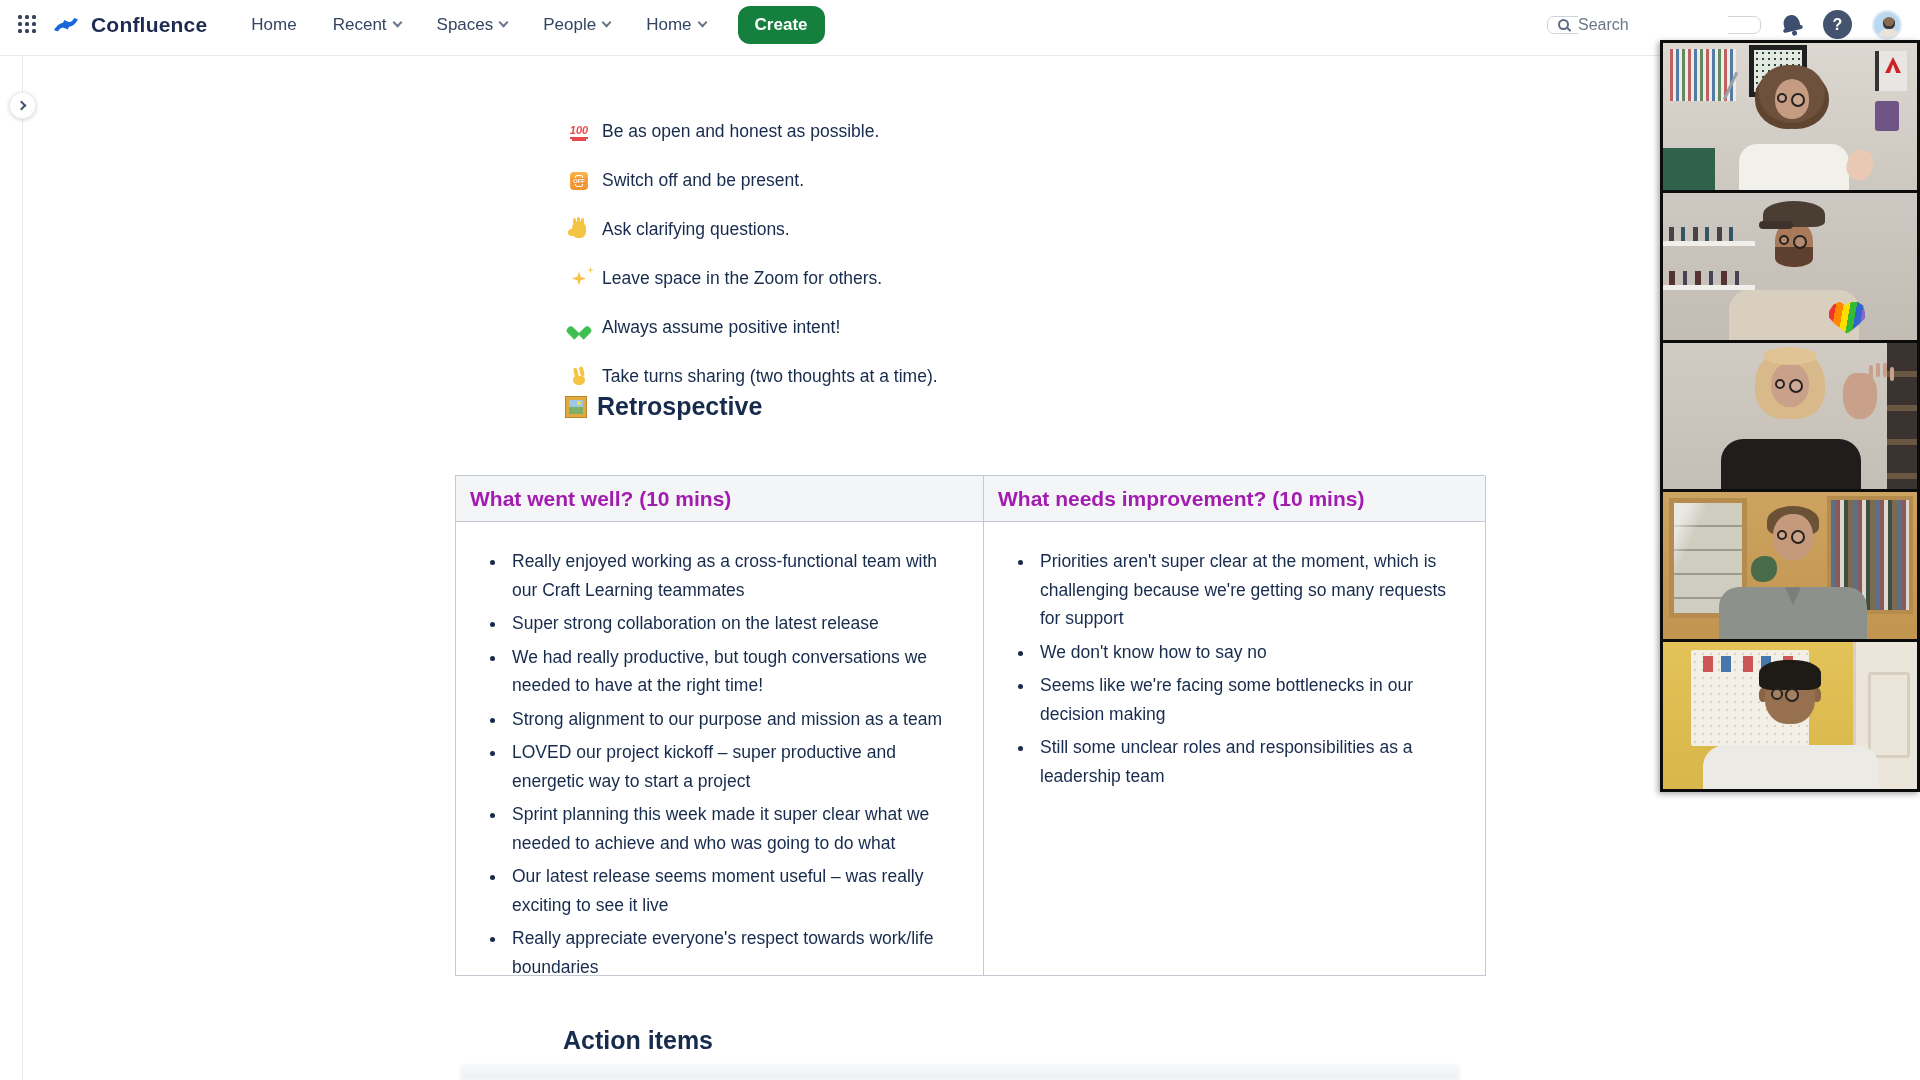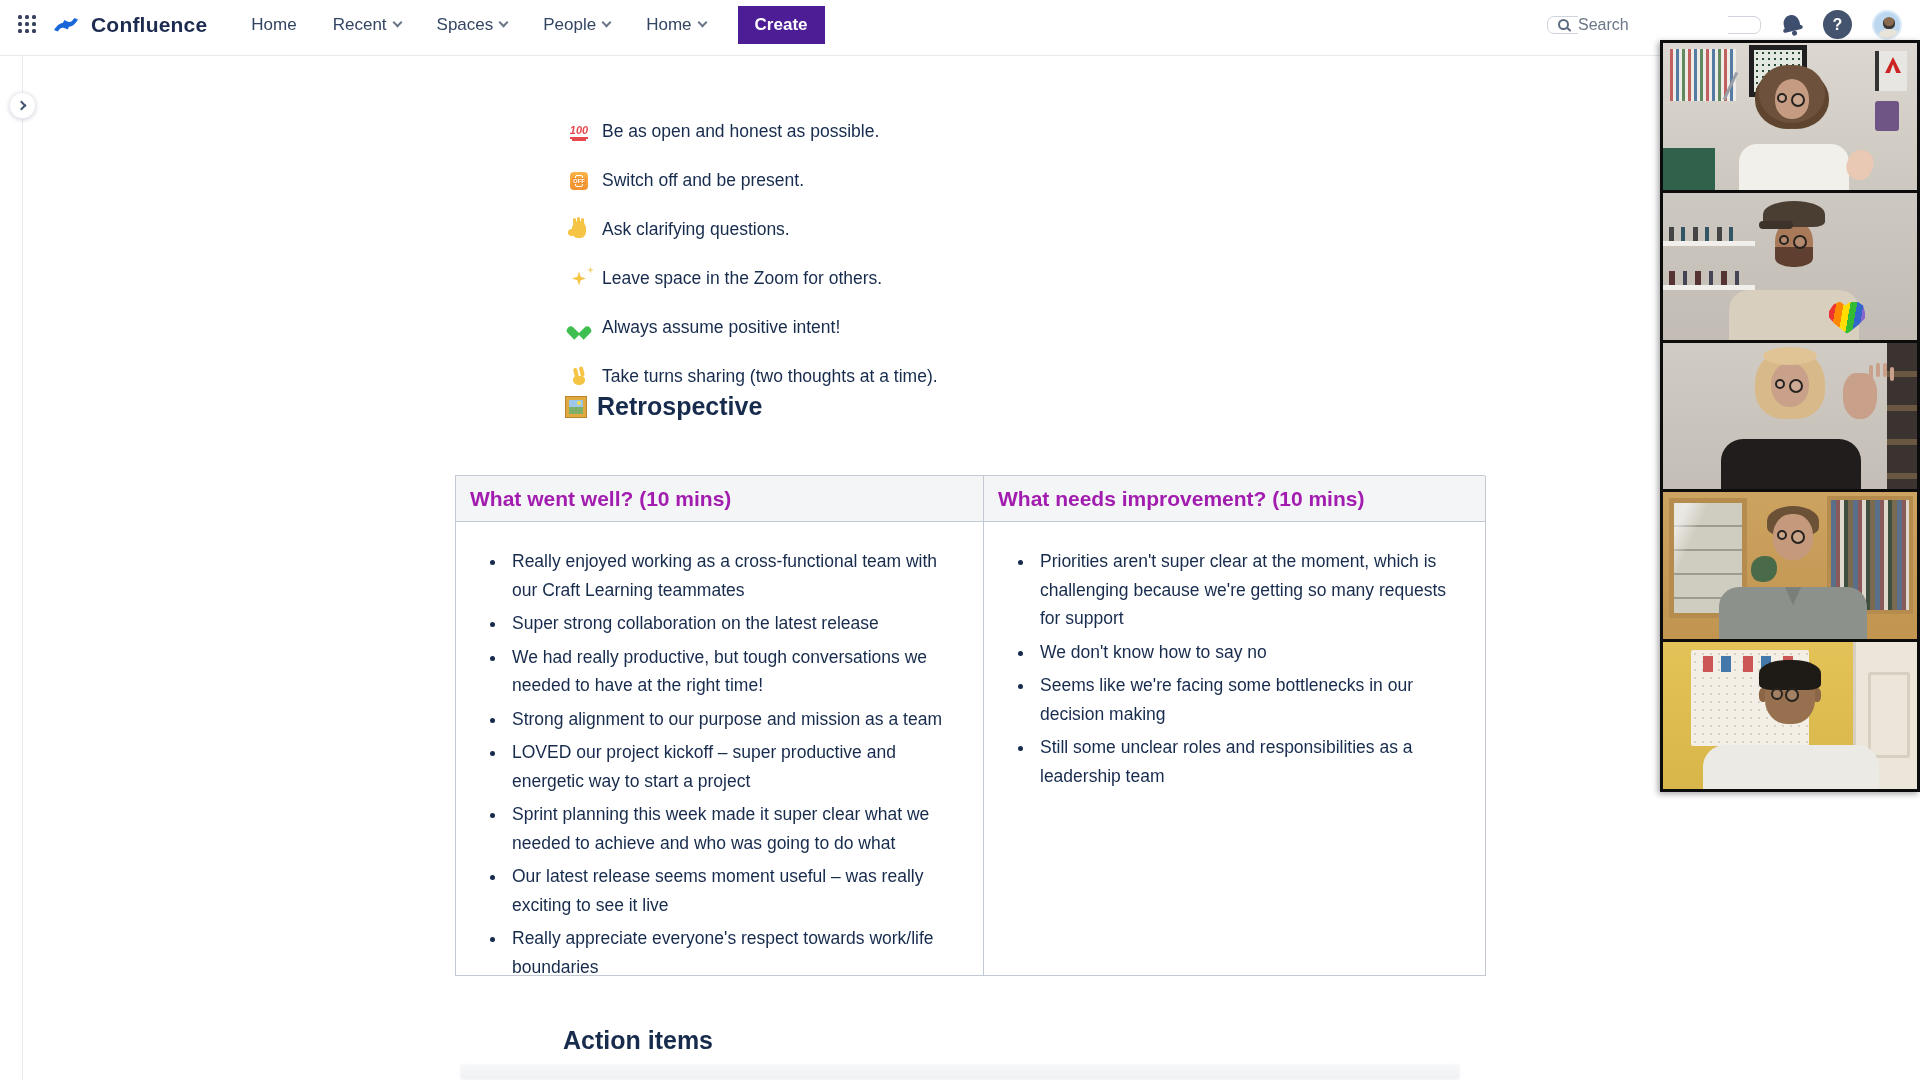--- a/index.html
+++ b/index.html
@@ -13,21 +13,21 @@
     border-bottom:1px solid #e7e9ee; background:#fff; z-index:5; }
   .appgrid { width:19px; height:19px; margin-right:16px; position:relative; cursor:pointer; }
   .appgrid i { position:absolute; width:4px; height:4px; border-radius:1.5px; background:#37425c; }
   .brand { display:flex; align-items:center; gap:12px; margin-right:44px; cursor:pointer; }
   .brand-name { font-size:21px; font-weight:600; color:#1d2b50; letter-spacing:.2px; }
   .menu { display:flex; align-items:center; gap:36px; }
   .menu-item { display:flex; align-items:center; gap:7px; font-size:17px; font-weight:500;
     color:#344563; cursor:pointer; }
   .chev { width:7px; height:7px; border-right:2px solid #6b7788; border-bottom:2px solid #6b7788;
     transform:rotate(45deg); margin-top:-4px; }
-  .create-btn { margin-left:32px; background:#4c1d95; color:#fff; border:none; border-radius:0;
+  .create-btn { margin-left:32px; background:#15803d; color:#fff; border:none; border-radius:12px;
     font-size:17px; font-weight:600; padding:9px 17px; cursor:pointer;
     font-family:"Liberation Sans", sans-serif; }
   .nav-right { margin-left:auto; display:flex; align-items:center; gap:20px; }
   .searchbox { display:flex; align-items:center; gap:9px; width:214px; height:18px;
     border:1.5px solid #cfd4dc; border-radius:7px; padding:0 10px; background:#fff; }
   .search-glyph { width:11px; height:11px; border:2px solid #5d6b82; border-radius:50%; position:relative; flex:none; }
   .search-glyph::after { content:""; position:absolute; width:2px; height:5px; background:#5d6b82;
     transform:rotate(-45deg); right:-3px; bottom:-4px; border-radius:2px; }
   .searchbox input { border:none; outline:none; font-size:16px; width:150px; color:#172B4D;
     font-family:"Liberation Sans", sans-serif; }

